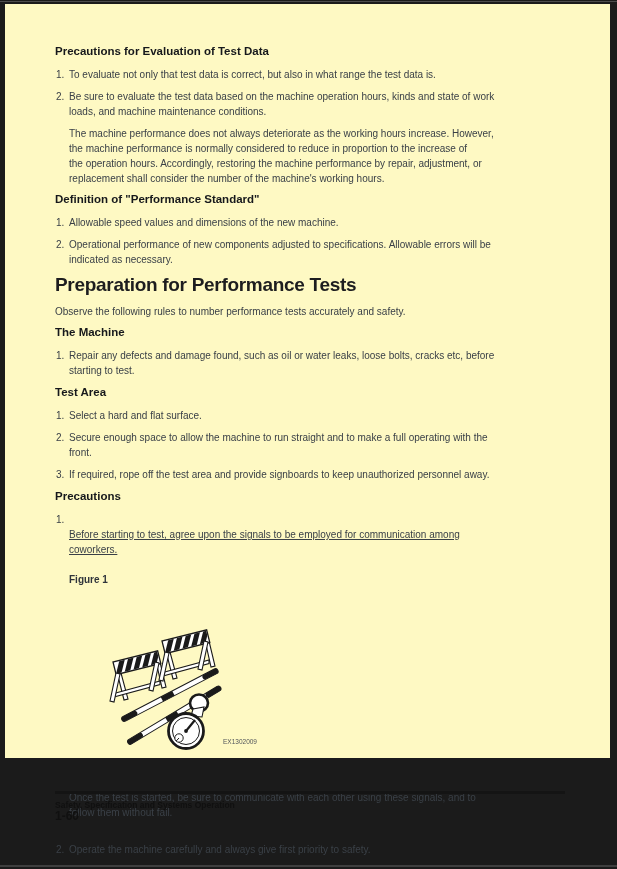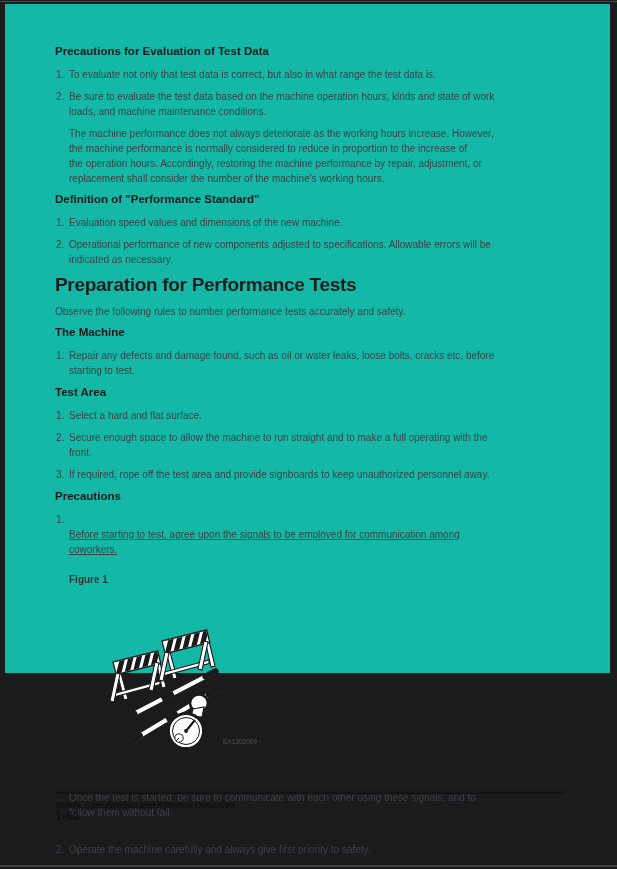--- a/index.html
+++ b/index.html
@@ -1,20 +1,20 @@
 <!DOCTYPE html>
 <html><head>
 <meta charset="utf-8">
 <style>
   html,body{margin:0;padding:0;background:#1b1b1b;}
   .frame{position:relative;width:617px;height:869px;background:#1b1b1b;overflow:hidden;
          font-family:"Liberation Sans","DejaVu Sans",sans-serif;}
   .frame-topline{position:absolute;left:0;top:1px;width:100%;height:1px;background:#4d4d4d;}
   .frame-bottomline{position:absolute;left:0;top:865px;width:100%;height:2px;background:#3f3f3f;}
-  .page{position:absolute;left:5px;top:4px;width:605px;height:669px;background:#14b8a6;}
+  .page{position:absolute;left:5px;top:4px;width:605px;height:754px;background:#fef9c3;}
   .content{position:relative;padding:40px 48px 0 50px;color:#3a4047;font-size:10px;line-height:15px;}
   h3.sec{font-size:11.5px;line-height:15px;font-weight:bold;color:#16181b;margin:6px 0 8px 0;}
   h3.sec.first{margin-top:0;}
   h1.title{font-size:19px;line-height:22px;font-weight:bold;color:#1d1d1f;letter-spacing:-0.3px;margin:2px 0 8px 0;}
   .li{display:flex;margin:0 0 7px 0;}
   .li .num{width:14px;flex:0 0 14px;padding-left:1px;box-sizing:border-box;}
   .li .txt{flex:1;white-space:pre-line;}
   .para{margin:0 0 0 14px;white-space:pre-line;}
   .plain{margin:0 0 0 0;white-space:pre-line;}
   .intro{margin-bottom:0;}
@@ -46,21 +46,21 @@
 loads, and machine maintenance conditions.</span>
       </div>
       <p class="para">The machine performance does not always deteriorate as the working hours increase. However,
 the machine performance is normally considered to reduce in proportion to the increase of
 the operation hours. Accordingly, restoring the machine performance by repair, adjustment, or
 replacement shall consider the number of the machine's working hours.</p>
 
       <h3 class="sec">Definition of "Performance Standard"</h3>
       <div class="li">
         <span class="num">1.</span>
-        <span class="txt">Evaluation speed values and dimensions of the new machine.</span>
+        <span class="txt">Allowable speed values and dimensions of the new machine.</span>
       </div>
       <div class="li">
         <span class="num">2.</span>
         <span class="txt">Operational performance of new components adjusted to specifications. Allowable errors will be
 indicated as necessary.</span>
       </div>
 
       <h1 class="title">Preparation for Performance Tests</h1>
       <p class="plain intro">Observe the following rules to number performance tests accurately and safety.</p>
 

